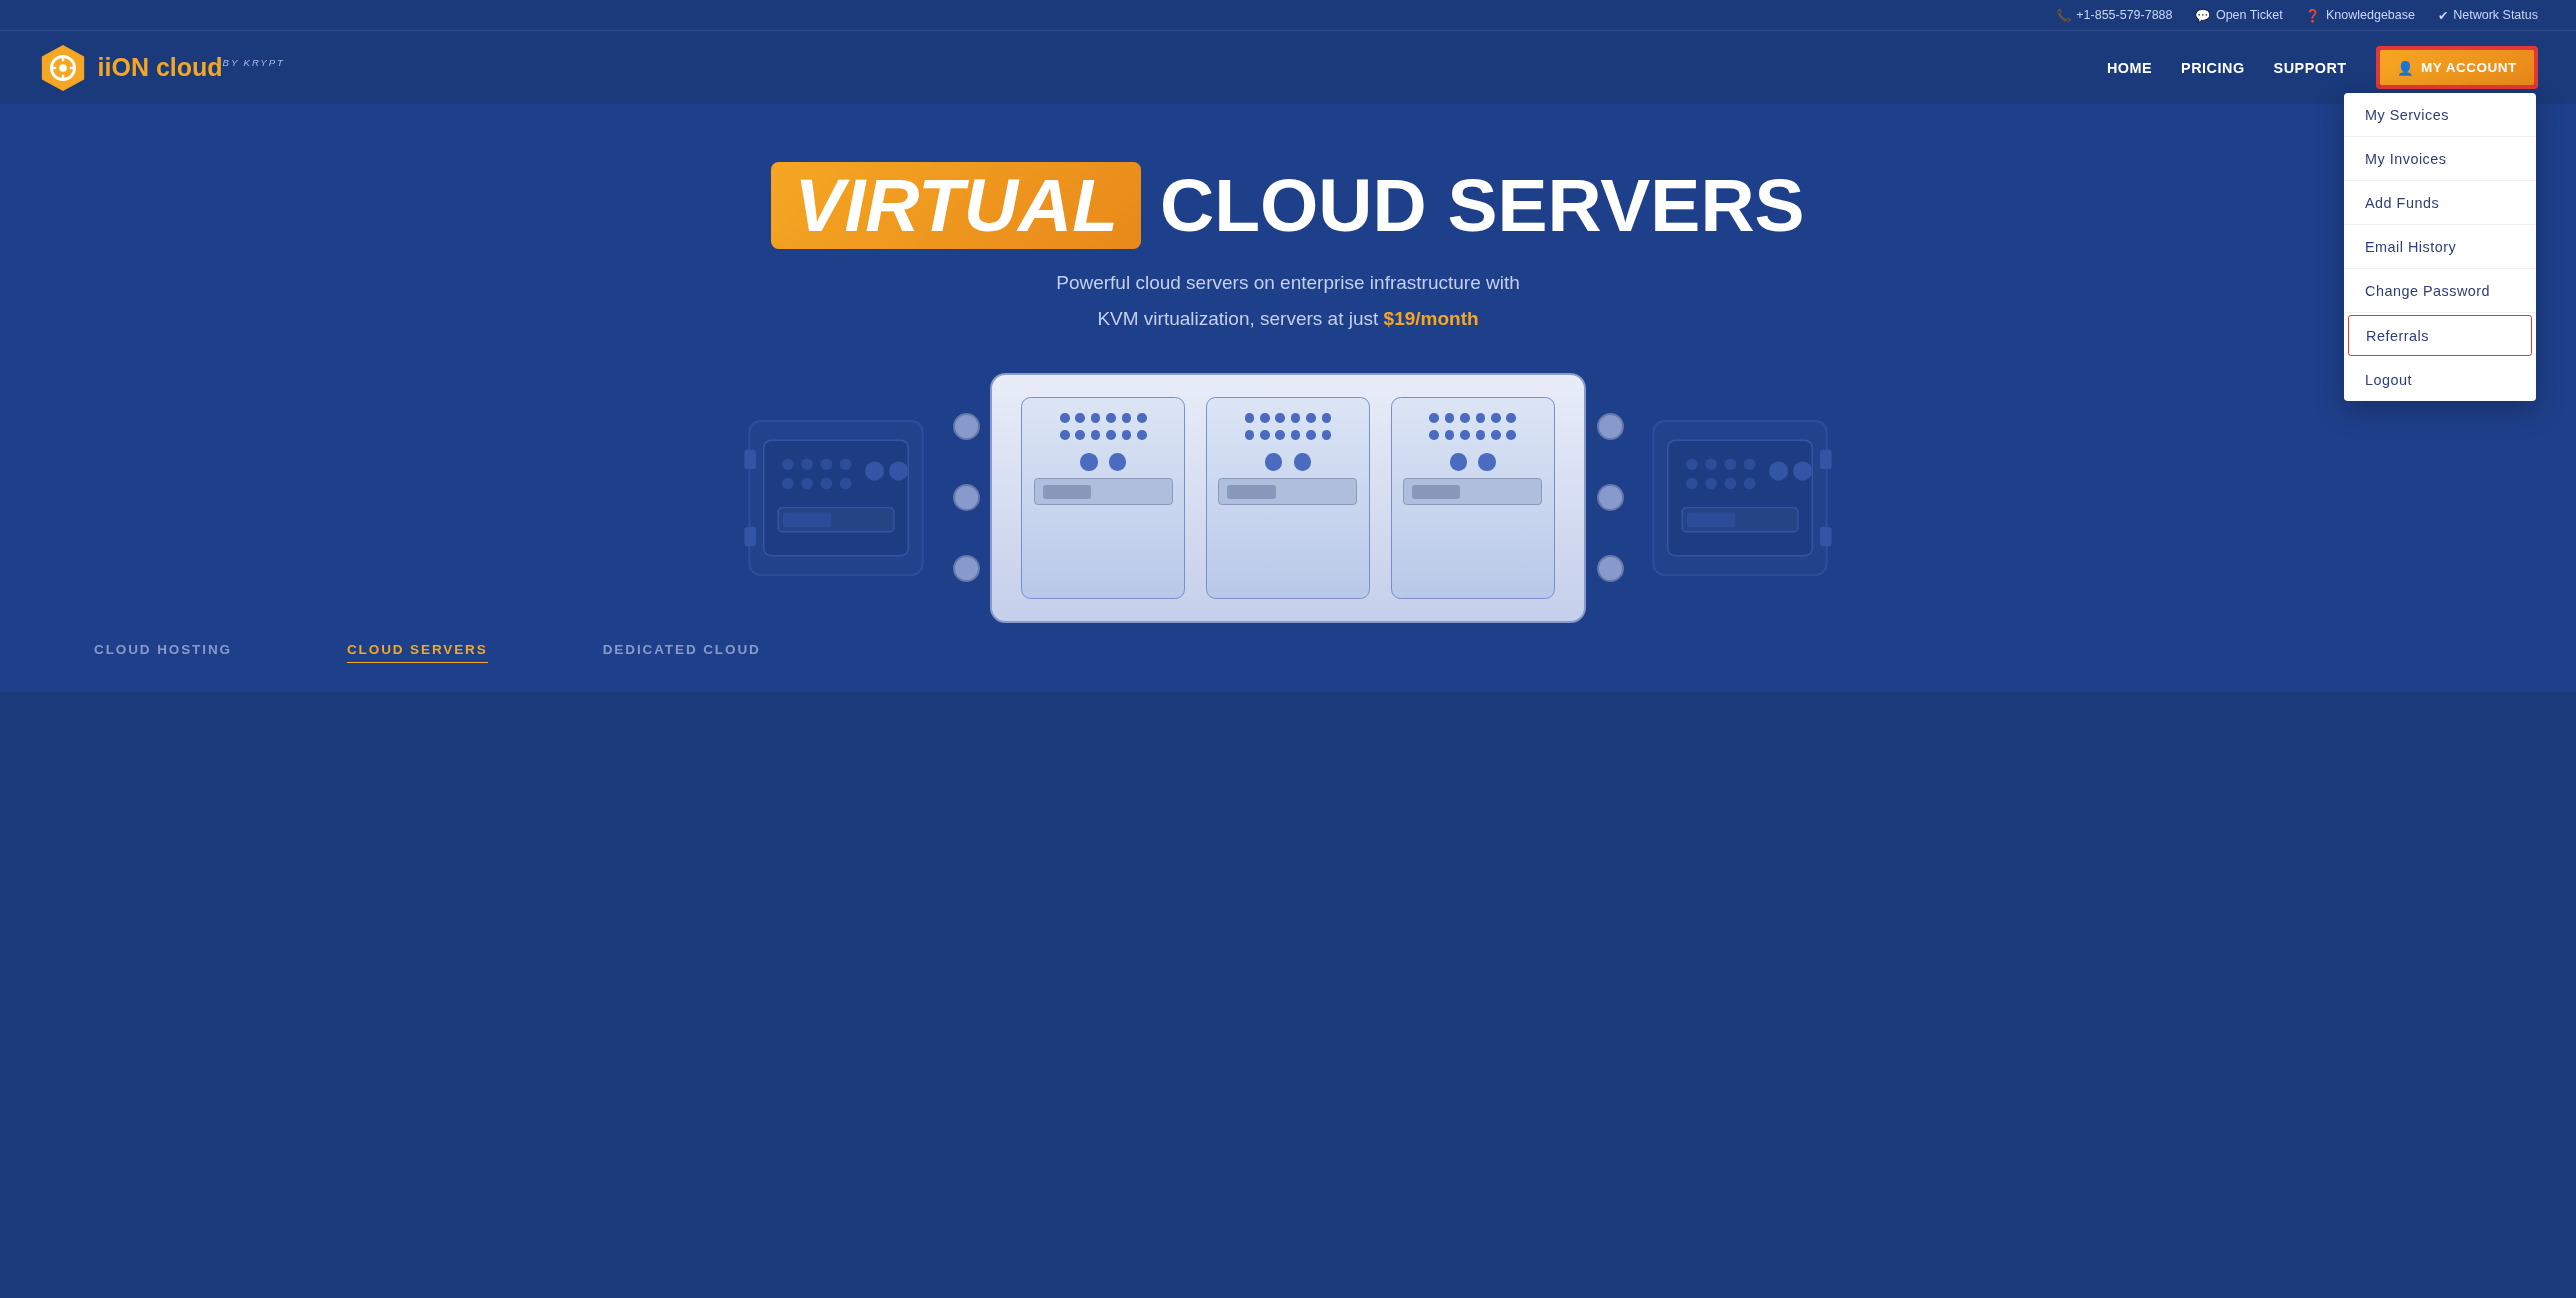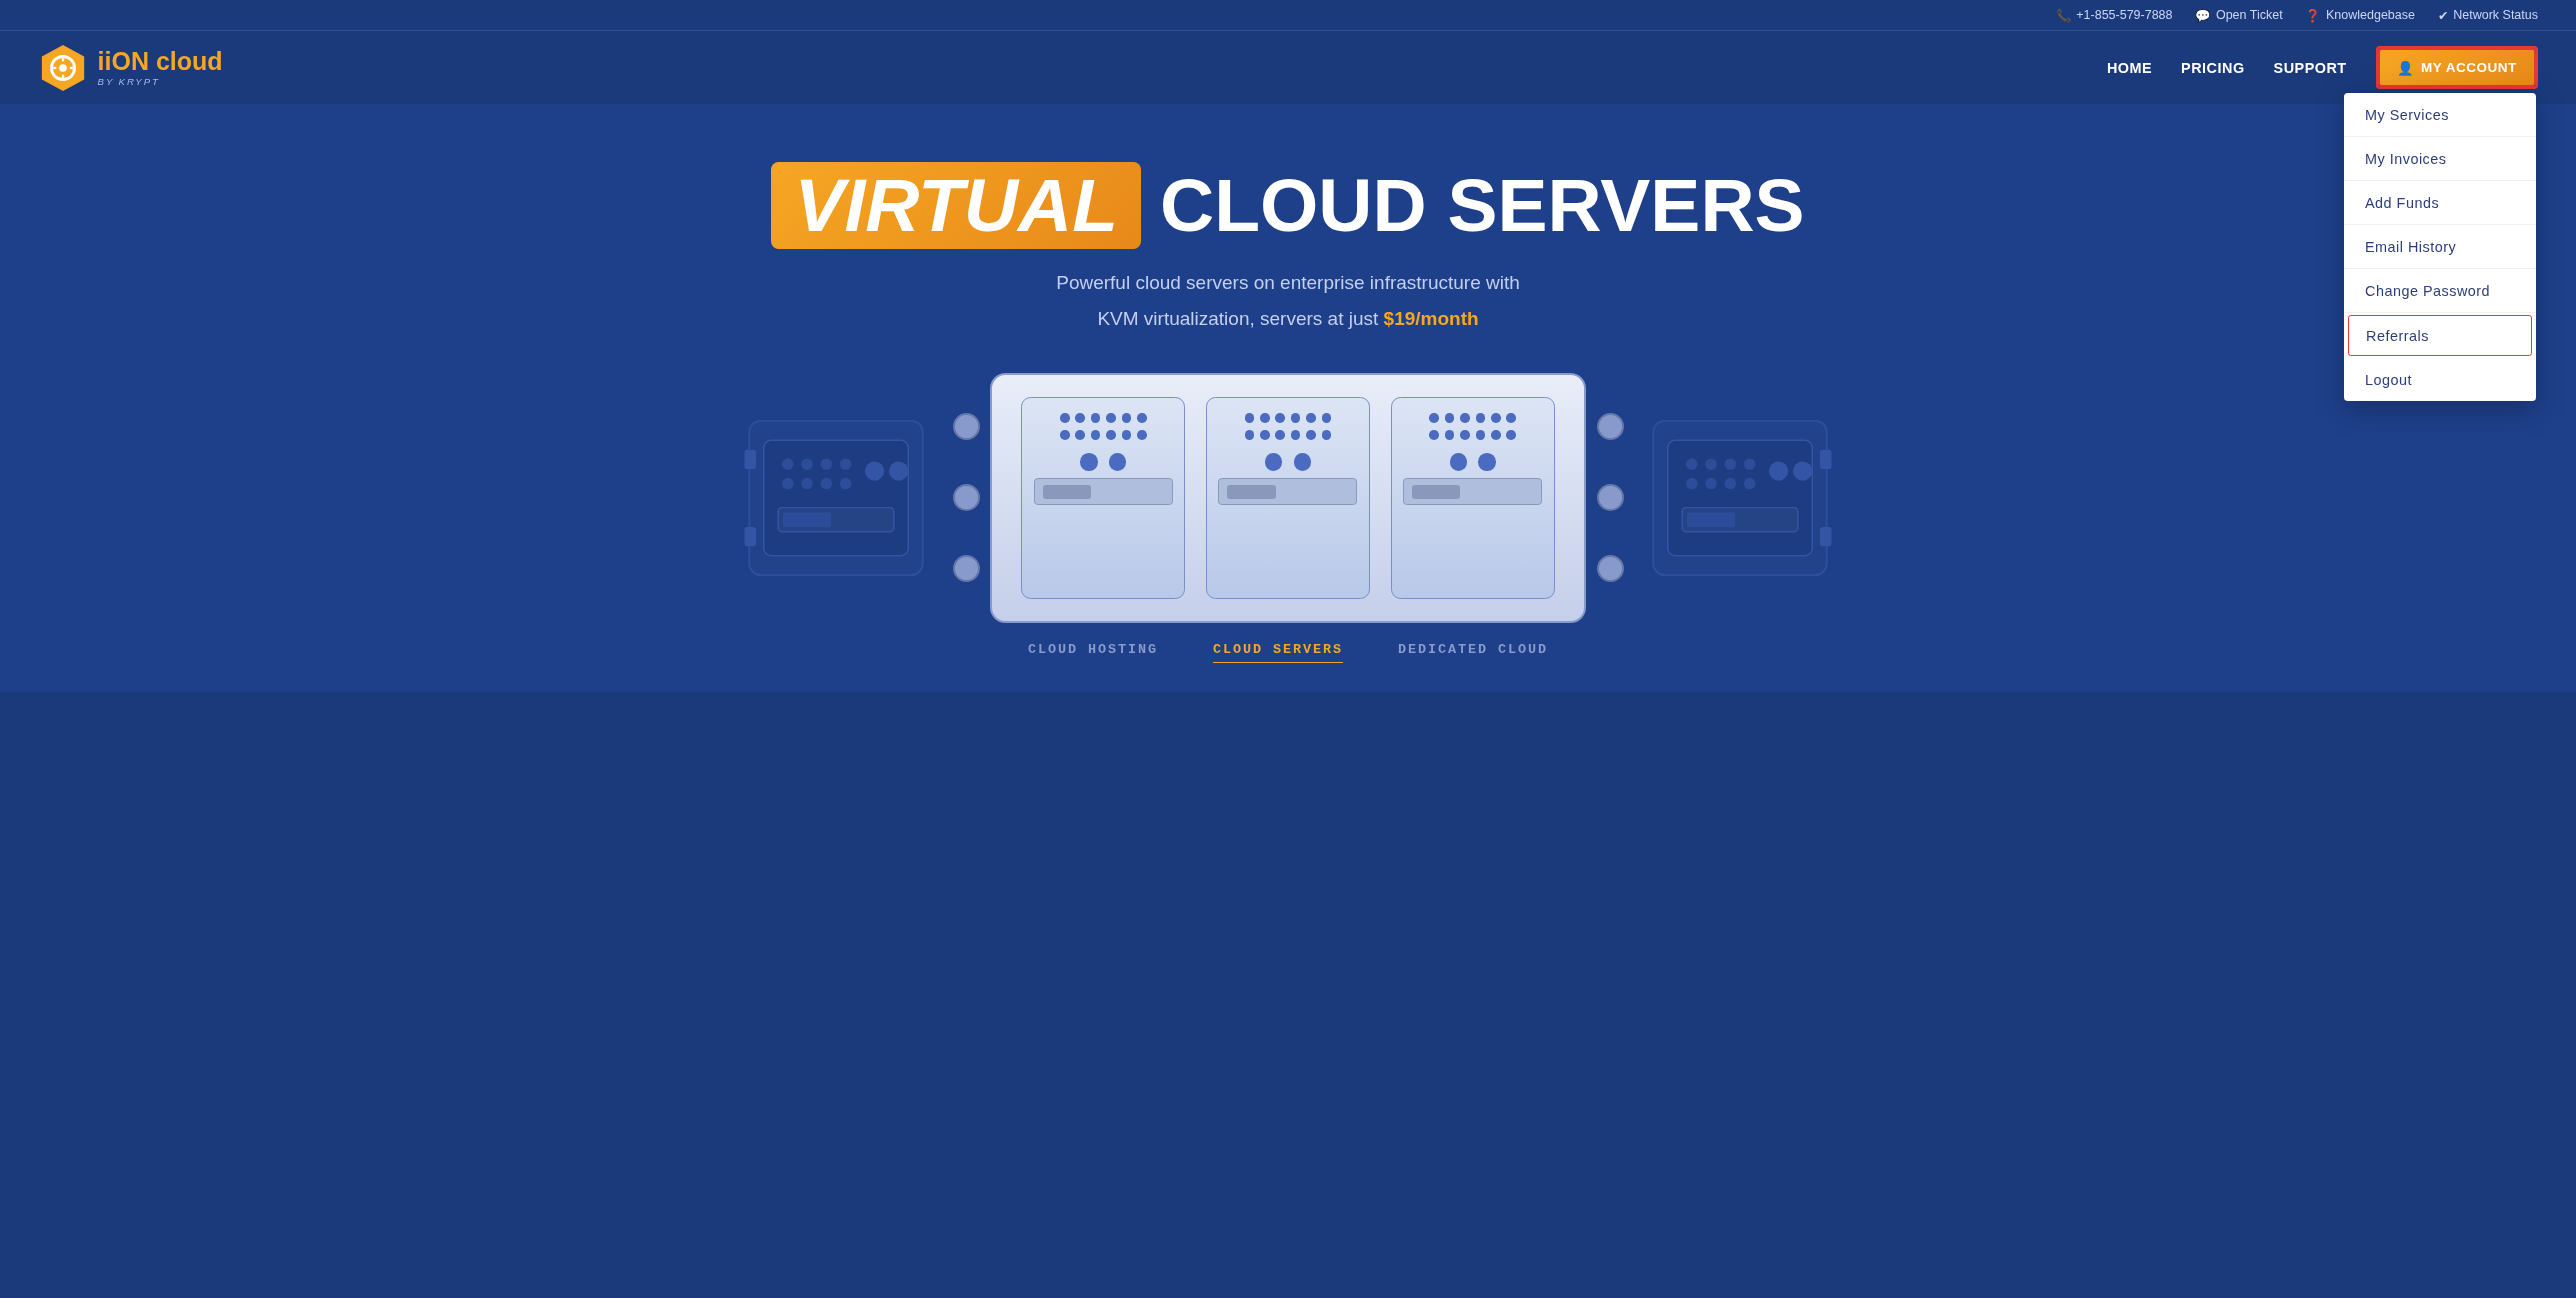--- a/index.html
+++ b/index.html
@@ -42,21 +42,21 @@
       align-items: center;
       gap: 9.6px;
       margin-right: auto;
     }
     .logo-hex {
       width: 50px;
       height: 50px;
     }
     .logo-text {
       display: flex;
-      flex-direction: column;
+      flex-direction: row;
     }
     .logo-brand {
       font-size: 25px;
       font-weight: 700;
       color: white;
       line-height: 1;
     }
     .logo-brand span { color: #f5a623; }
     .logo-sub {
       font-size: 9.6px;
@@ -260,24 +260,22 @@
       height: 27px;
       border-radius: 50%;
       border: 2.9px solid #6677aa;
       background: #8899cc;
     }
 
     
     .category-tabs {
       background: #1e3f8a;
       display: flex;
-      justify-content: center;
-      gap: 55px;
+      gap: 115px;
       padding: 19px 38px 29px;
-      font-family: Liberation Mono, monospace;
     }
     .category-tab {
       color: #8899cc;
       font-size: 13.5px;
       font-weight: 700;
       letter-spacing: 1.9px;
       text-transform: uppercase;
       cursor: pointer;
       padding-bottom: 5.8px;
     }

